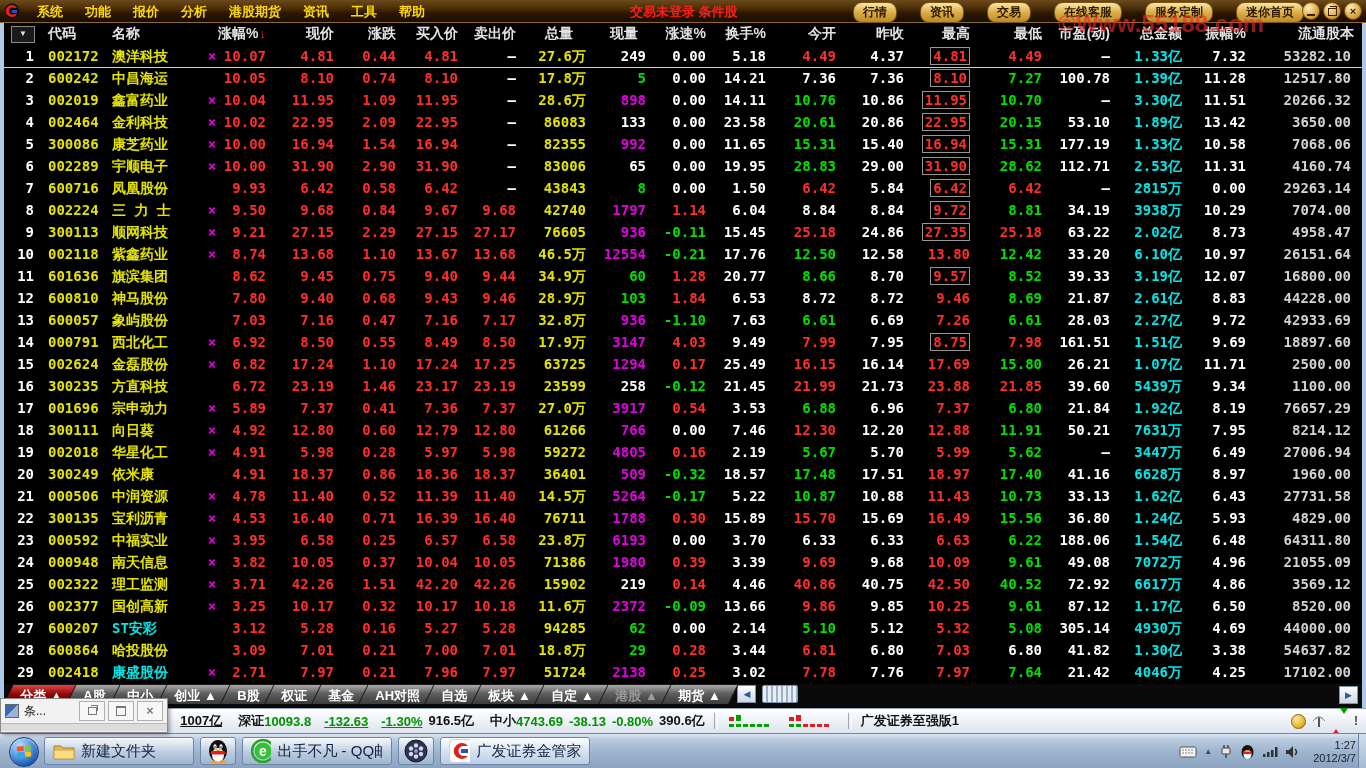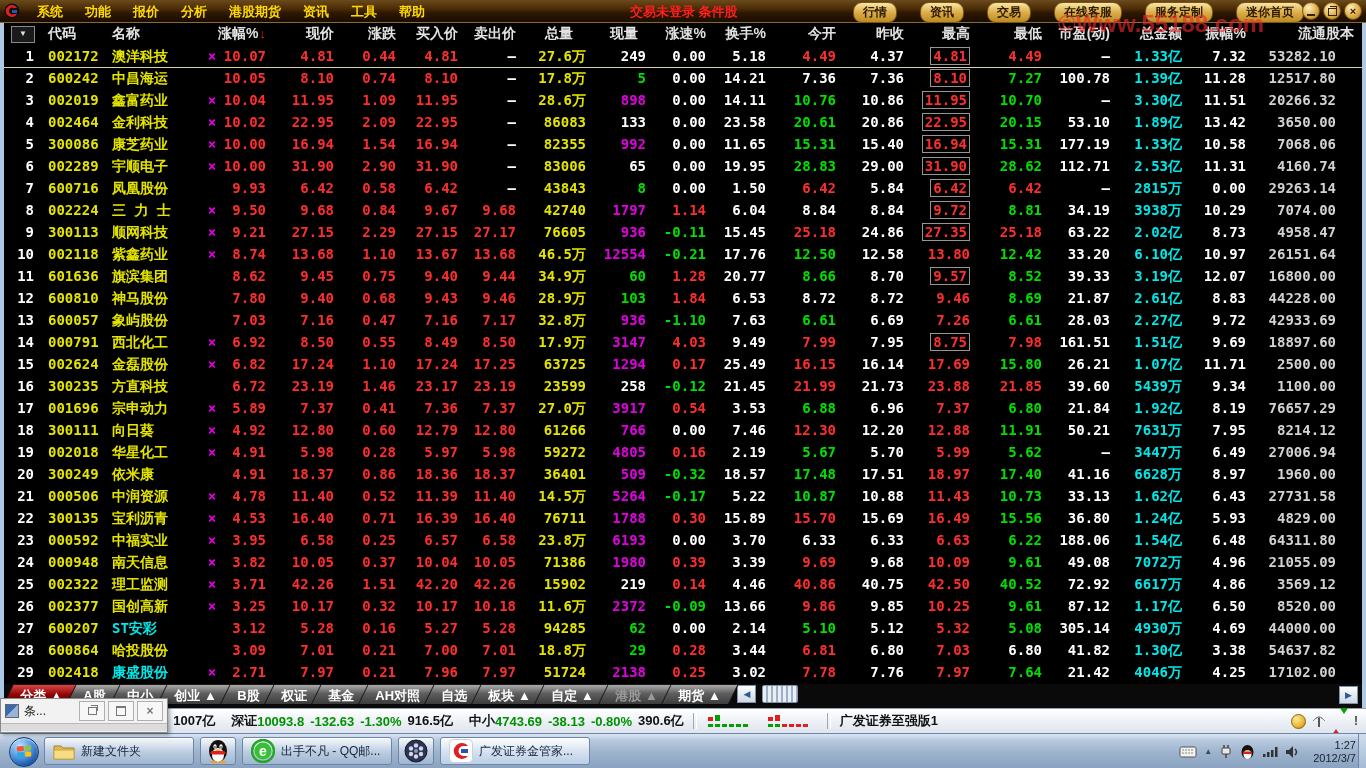--- a/index.html
+++ b/index.html
@@ -43,21 +43,21 @@
   .sarrow{color:#ff2020;font-size:13px;margin-left:1px;}
   .rows{position:absolute;left:4px;top:46px;width:1358px;height:638px;background:#000;z-index:6;}
   .trow{display:grid;grid-template-columns:38px 64px 96px 20px 52px 68px 62px 62px 58px 70px 60px 60px 60px 70px 68px 66px 72px 68px 72px 64px auto;
     height:22px;box-sizing:border-box;}
   .trow.sel{border-bottom:1px solid #d8d69c;}
   .cell{font-family:"DejaVu Sans Mono","Liberation Sans",sans-serif;font-weight:bold;font-size:14px;
     line-height:21px;white-space:nowrap;overflow:hidden;}
   .al-r{text-align:right;padding-right:8px;}
   .al-l{text-align:left;padding-left:6px;}
   .al-c{text-align:center;}
-  .cell:last-child{padding-right:26px;}
+  .cell:last-child{padding-right:11px;}
   .c-w{color:#ffffff;} .c-y{color:#e4e400;} .c-r{color:#ff2e2e;} .c-g{color:#00e000;}
   .c-m{color:#e000e0;} .c-c{color:#00e8e8;} .c-lg{color:#d2d2d2;}
   .hbox{border:1px solid #969696;padding:0 2px;}
   
   .tabbar{position:absolute;left:4px;top:684px;width:1358px;height:24px;background:#0a0a0a;
     display:flex;align-items:flex-start;padding-left:4px;box-sizing:border-box;z-index:7;}
   .tab{position:relative;height:19px;line-height:19px;padding:0 12px;margin-right:-5px;
     background:linear-gradient(180deg,#ababab,#5e5e5e 45%,#3c3c3c);transform:skewX(-26deg);
     border:1px solid #161616;border-bottom:none;}
   .tab>span{display:inline-block;transform:skewX(26deg);color:#fff;font-weight:bold;font-size:13px;white-space:nowrap;}
@@ -68,21 +68,21 @@
   .tab-grip{height:16px;width:34px;margin:1px 0 0 6px;border:1px solid #7d92ad;border-radius:2px;
     background:repeating-linear-gradient(90deg,#e8eef6 0 3px,#9fb0c6 3px 5px);}
   .tab-scroll.right{position:absolute;right:4px;top:2px;margin:0;}
   
   .statusbar{position:absolute;left:0;top:708px;width:1366px;height:25px;box-sizing:border-box;
     background:linear-gradient(180deg,#ffffff,#e7ecf3 70%,#dfe5ee);border-top:1px solid #94a3b8;
     display:flex;align-items:center;font-size:13px;font-weight:bold;z-index:10;padding-left:160px;}
   .sb-b{color:#111;white-space:nowrap;}
   .sb-g{color:#009100;white-space:nowrap;}
   .sb-sep{width:2px;height:16px;border-left:1px solid #9aa8bc;border-right:1px solid #fff;margin:0 9px;}
-  .ml6{margin-left:6px;} .ml10{margin-left:6px;} .ml16{margin-left:16px;}
+  .ml6{margin-left:13px;text-decoration:underline;} .ml10{margin-left:6px;} .ml16{margin-left:16px;}
   .sb-icons{position:absolute;right:8px;top:3px;display:flex;gap:6px;align-items:center;height:18px;}
   .coin{width:13px;height:13px;border-radius:50%;background:radial-gradient(circle at 35% 30%,#ffe79a,#e8b830 60%,#b07c10);border:1px solid #8a6410;}
   .excl{color:#444;font-size:12px;font-weight:bold;}
   .ud .u{width:0;height:0;border-left:4px solid transparent;border-right:4px solid transparent;border-bottom:6px solid #e02020;}
   .ud .d{width:0;height:0;border-left:4px solid transparent;border-right:4px solid transparent;border-top:6px solid #00a000;margin-top:1px;}
   
   .miniwin{position:absolute;left:0;top:698px;width:168px;height:35px;background:#f2f2f2;
     border:1px solid #8a8a8a;box-sizing:border-box;z-index:40;box-shadow:2px 2px 4px rgba(0,0,0,.35);}
   .mw-title{display:flex;align-items:center;height:24px;padding:0 4px;}
   .mw-icon{width:12px;height:12px;background:linear-gradient(135deg,#3a6ab0 50%,#9ab4d8 50%);border:1px solid #666;margin-right:5px;}
@@ -105,21 +105,21 @@
     grid-template-columns:1fr 1fr;grid-template-rows:1fr 1fr;gap:1px;transform:rotate(-4deg);}
   .flag i{border-radius:1px;}
   .flag .f1{background:#f3552d;} .flag .f2{background:#8bc53f;}
   .flag .f3{background:#27a9e3;} .flag .f4{background:#ffc20e;}
   .tbtns{position:absolute;left:44px;top:3px;display:flex;gap:6px;height:28px;}
   .tbtn{height:28px;box-sizing:border-box;border:1px solid #6d86a8;border-radius:3px;
     background:linear-gradient(180deg,rgba(255,255,255,.85),rgba(216,228,244,.55) 50%,rgba(170,192,218,.6));
     display:flex;align-items:center;padding:0 8px;gap:6px;width:150px;box-shadow:inset 0 1px 0 rgba(255,255,255,.8);}
   .tbtn.tsmall{width:36px;justify-content:center;padding:0;}
   .tbtn.tactive{background:linear-gradient(180deg,rgba(255,255,255,.95),rgba(228,238,250,.8) 50%,rgba(196,214,236,.85));}
-  .tlabel{font-size:12px;color:#13233b;white-space:nowrap;overflow:hidden;}
+  .tlabel{font-size:15px;color:#13233b;white-space:nowrap;overflow:hidden;}
   .tray{position:absolute;right:10px;top:0;height:35px;display:flex;align-items:center;gap:7px;}
   .tray .hid{color:#3a4a5e;font-size:8px;}
   .clock{font-size:11px;color:#15202e;text-align:right;line-height:13px;margin-left:6px;}
   .showdesk{position:absolute;right:0;top:0;width:7px;height:35px;border-left:1px solid #6d86a8;
     background:linear-gradient(180deg,#cfdeef,#a3b9d2);}
   svg{display:block;}
 </style>
 </head>
 <body>
 

